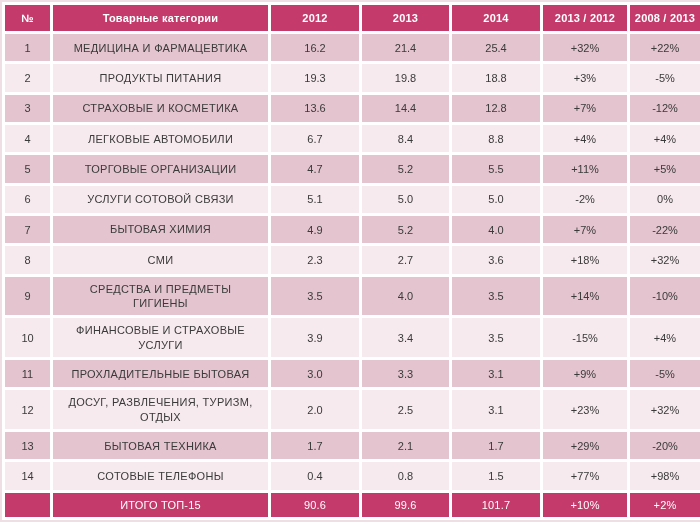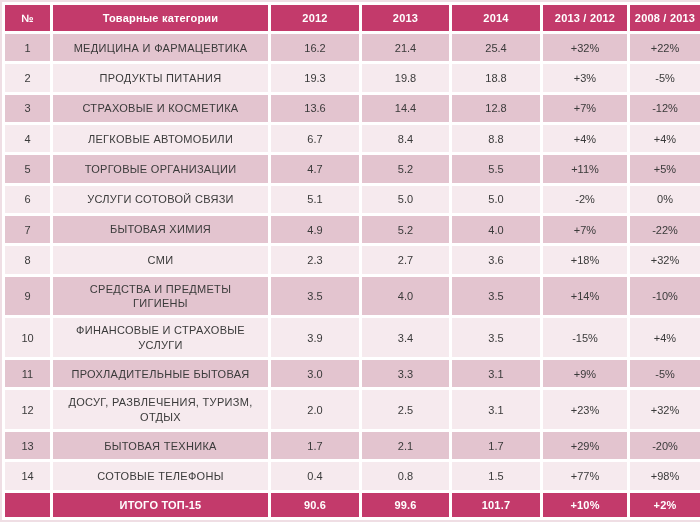--- a/index.html
+++ b/index.html
@@ -53,21 +53,21 @@
   tbody tr.odd  td { background: var(--row-dark); }
   tbody tr.even td { background: var(--row-light); }
   td.cat {
     white-space: pre-line;
     line-height: 1.3;
     letter-spacing: 0.3px;
   }
   tfoot td {
     background: var(--accent);
     color: var(--on-accent);
-    font-weight: 700;
+    font-weight: 400;
     font-size: 11px;
     height: 24px;
     letter-spacing: 0.2px;
   }
 </style>
 </head>
 <body>
 
 <div class="frame">
   <table>

